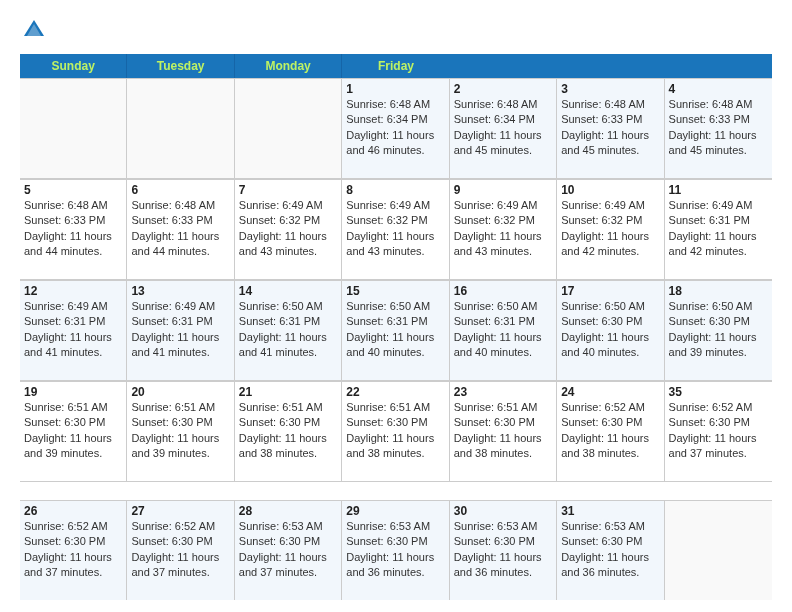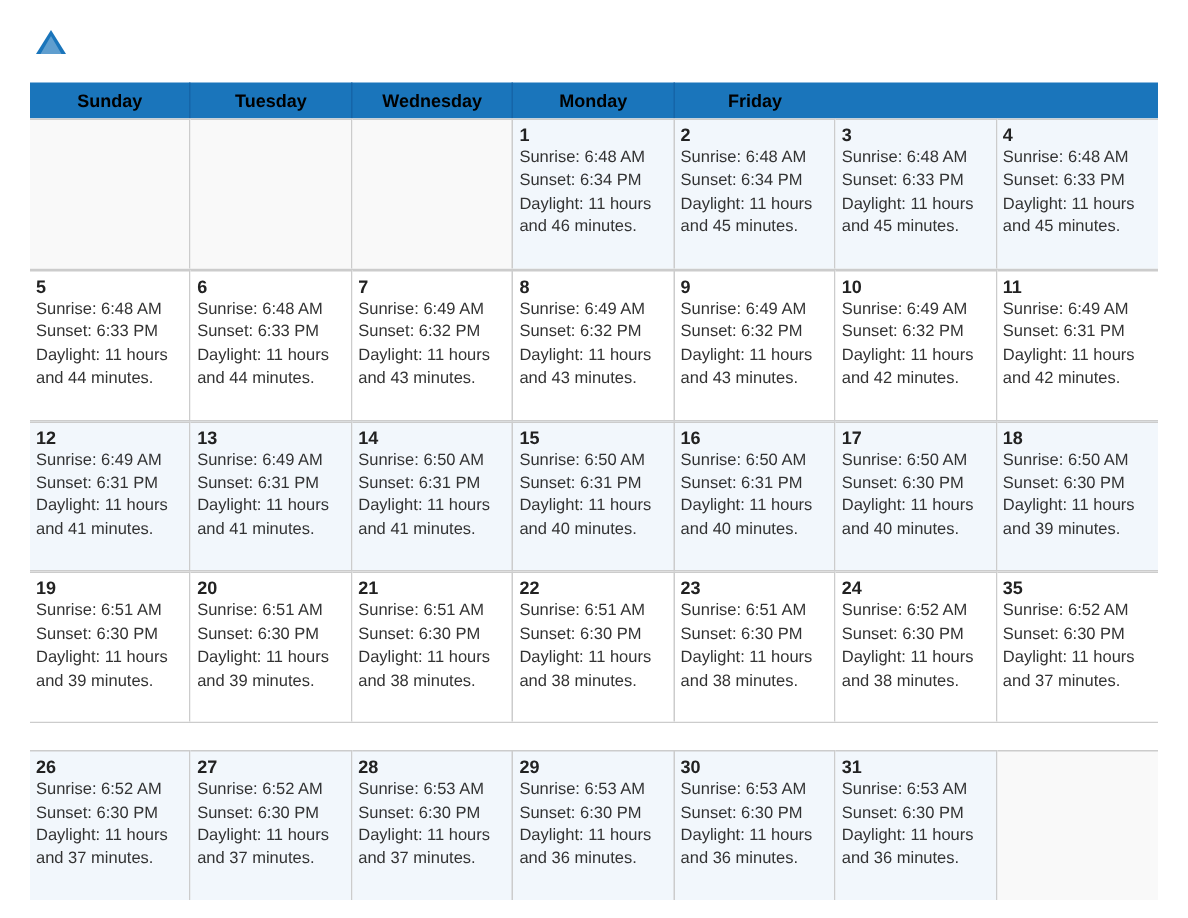--- a/index.html
+++ b/index.html
@@ -55,21 +55,21 @@
       flex: 1;
       display: flex;
       flex-direction: column;
     }
     .cal-header {
       display: grid;
       grid-template-columns: repeat(7, 1fr);
       background: #1a75bb;
     }
     .cal-header-cell {
-      color: #000000;
+      color: #bef264;
       font-size: 12px;
       font-weight: bold;
       text-align: center;
       padding: 5px 2px;
       border-right: 1px solid #1565a8;
     }
     .cal-header-cell:last-child { border-right: none; }
     .cal-body {
       flex: 1;
       display: flex;
@@ -130,21 +130,20 @@
     <div class="title-block">
       <div class="title-month"></div>
       <div class="title-location"></div>
     </div>
   </div>
 
   <div class="calendar">
     <div class="cal-header">
     <div class="cal-header-cell">Sunday</div>
         <div class="cal-header-cell">Tuesday</div>
-        <div class="cal-header-cell">Wednesday</div>
         <div class="cal-header-cell">Monday</div>
         <div class="cal-header-cell">Friday</div>
       </div>
     <div class="cal-body">
     <div class="cal-row">
           <div class="cal-cell empty"></div>
           <div class="cal-cell empty"></div>
           <div class="cal-cell empty"></div>
           <div class="cal-cell">
             <div class="day-num">1</div>

